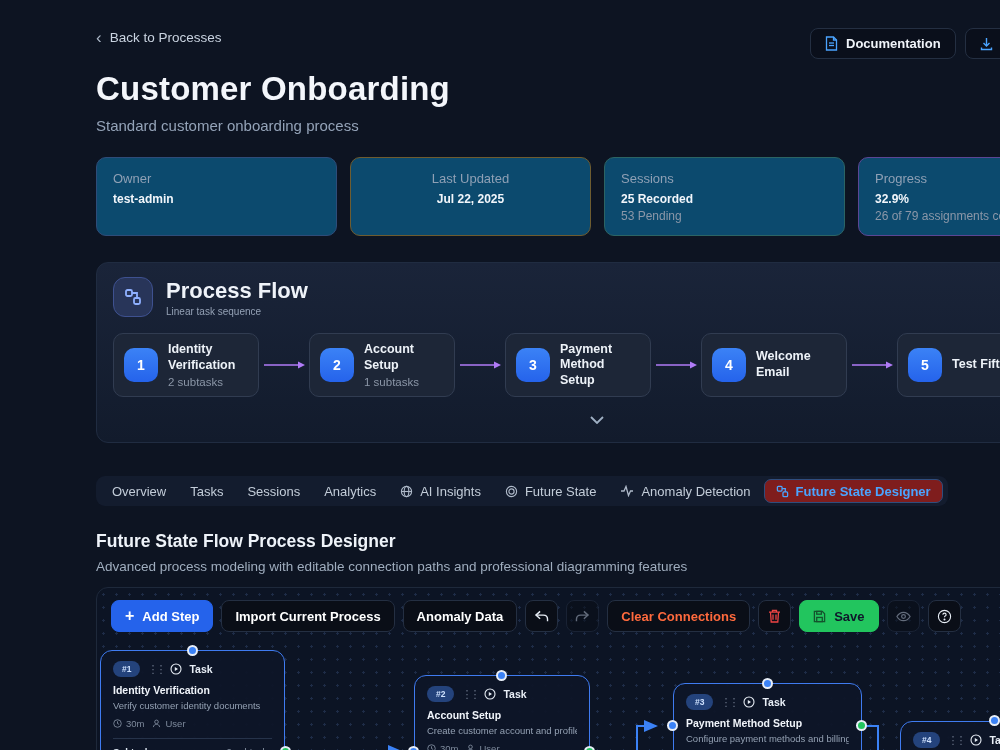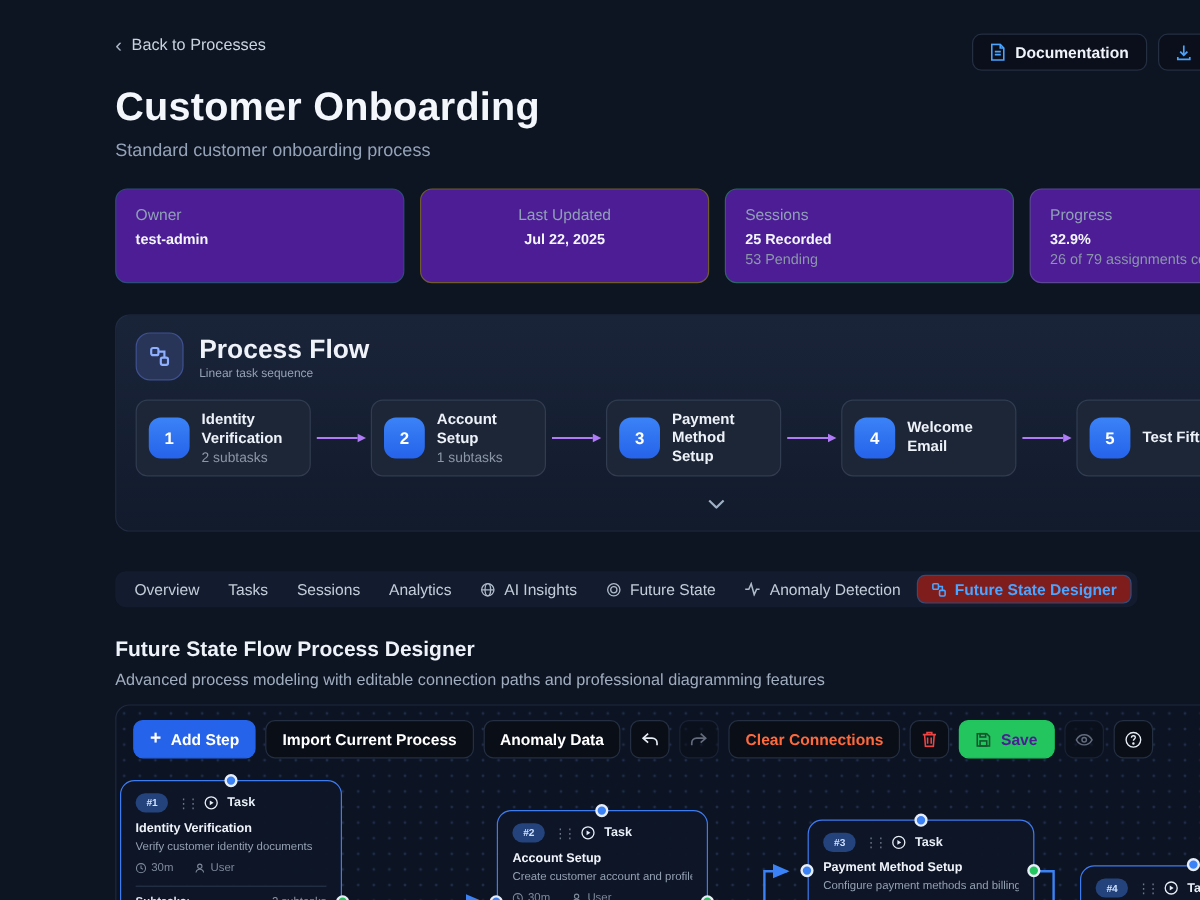--- a/index.html
+++ b/index.html
@@ -20,21 +20,21 @@
     background:#0a0f1b; border:1px solid #242f42; border-radius:8px;
     color:#f0f4fa; font-size:13px; font-weight:bold; white-space:nowrap; cursor:pointer; }
   .btn-dark svg{ flex:none; }
 
   .title{ margin-top:24px; font-size:33px; font-weight:bold; color:#f3f6fb; letter-spacing:.2px; }
   .subtitle{ margin-top:9px; font-size:15px; color:#94a3b8; }
 
   
   .stats{ margin-top:23px; display:flex; gap:13px; }
   .stat{ flex:none; width:241px; height:79px; border-radius:10px;
-    background:#4c1d95; padding:13px 16px; }
+    background:#0c4a6e; padding:13px 16px; }
   .stat .lbl{ font-size:13px; color:#8fa0b5; }
   .stat .val{ margin-top:6px; font-size:12px; font-weight:bold; color:#f2f6fb; }
   .stat .sub{ margin-top:3px; font-size:12px; color:#8b97a8; white-space:nowrap; }
   .stat.b-blue{ border:1px solid #2e4c79; }
   .stat.b-amber{ border:1px solid #6e5c30;text-align:center; }
   .stat.b-teal{ border:1px solid #2c6464; }
   .stat.b-purple{ border:1px solid #5b4694; }
 
   
   .flow-panel{ margin-top:26px; width:1002px; height:181px; border-radius:12px;
@@ -75,35 +75,35 @@
     background-image:radial-gradient(circle,#1e2c47 1px,transparent 1.4px);
     background-size:13px 13px; overflow:hidden; }
   .toolbar{ position:relative; z-index:6; display:flex; align-items:center; gap:8px;
     padding:12px 0 0 14px; }
   .tb{ display:flex; align-items:center; gap:8px; height:32px; padding:0 13px;
     background:#0a0e17; border:1px solid #242f42; border-radius:8px;
     font-size:13px; font-weight:bold; color:#ffffff; white-space:nowrap; cursor:pointer; }
   .tb.primary{ background:#2563eb; border-color:#2563eb; color:#fff; }
   .tb.icon{ width:33px; padding:0; justify-content:center; }
   .tb.danger-text{ color:#ff6a3d; }
-  .tb.save{ background:#22c55e; border-color:#22c55e; color:#4c1d95; }
+  .tb.save{ background:#22c55e; border-color:#22c55e; color:#0f172a; }
   .tb .plus{ font-size:16px; font-weight:bold; line-height:1; }
   .tb.dim{ opacity:.55; }
 
   
   .node{ position:absolute; z-index:2; background:rgba(14,22,40,.96);
     border:1.5px solid #3f7bf0; border-radius:12px; padding:10px 12px; }
   .nrow{ display:flex; align-items:center; gap:7px; }
   .nbadge{ background:#24437c; color:#cfe2ff; font-size:8.5px; font-weight:bold;
     padding:3px 9px; border-radius:999px; }
   .ndrag{ color:#6b7689; font-size:11px; letter-spacing:-3px; cursor:grab; }
   .ntype{ font-size:10.5px; font-weight:bold; color:#e8eef6; }
   .ntitle{ margin-top:7px; font-size:10.5px; font-weight:bold; color:#f0f4fa; }
   .ndesc{ margin-top:4px; font-size:9.5px; color:#94a1b3; white-space:nowrap; overflow:hidden; }
-  .nmeta{ margin-top:7px; display:flex; align-items:center; gap:18px;
+  .nmeta{ margin-top:7px; display:flex; align-items:center; gap:8px;
     font-size:9.5px; color:#7e8a9c; }
   .nmeta .mi{ display:flex; align-items:center; gap:4px; }
   .ndiv{ margin-top:9px; border-top:1px solid #26334a; }
   .nsubrow{ margin-top:7px; display:flex; justify-content:space-between;
     font-size:9.5px; }
   .nsubrow .l{ font-weight:bold; color:#dbe4ef; }
   .nsubrow .r{ color:#8b97a8; }
 
   .wires{ position:absolute; left:0; top:0; z-index:4; pointer-events:none; }
   .handle{ position:absolute; z-index:5; width:11px; height:11px; border-radius:50%;

